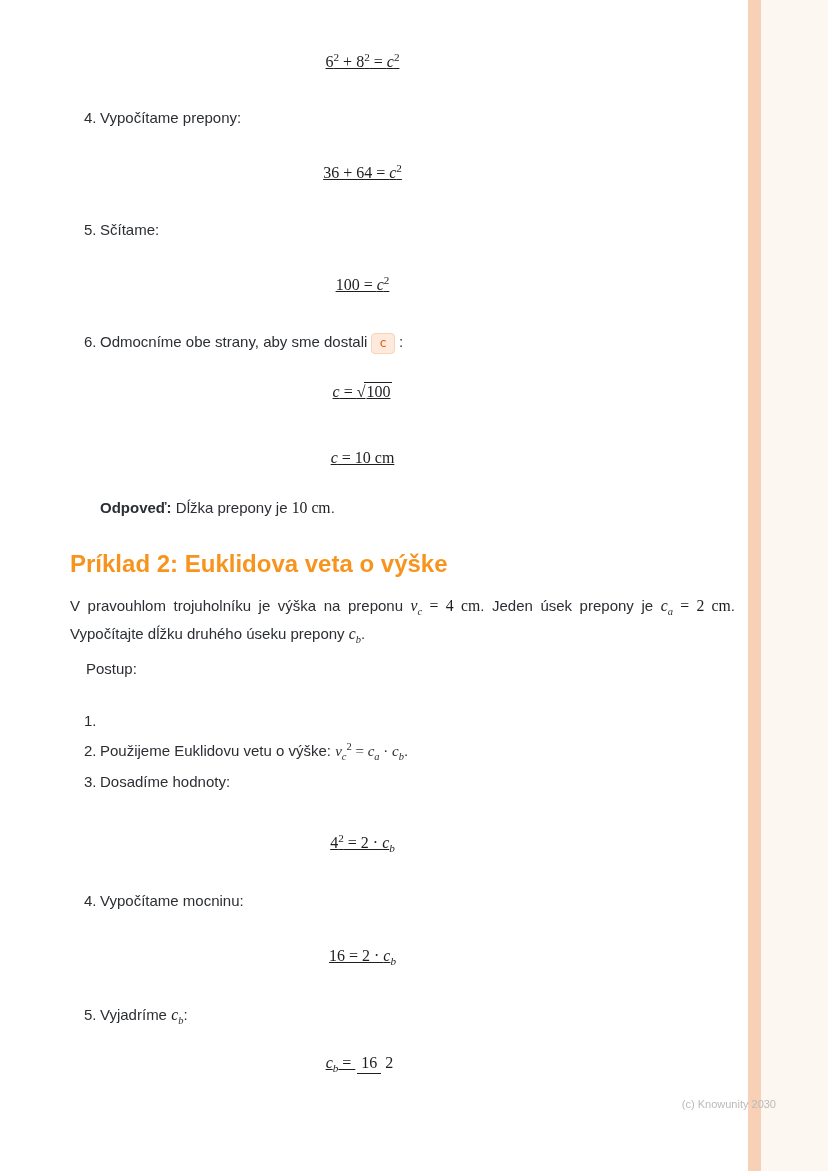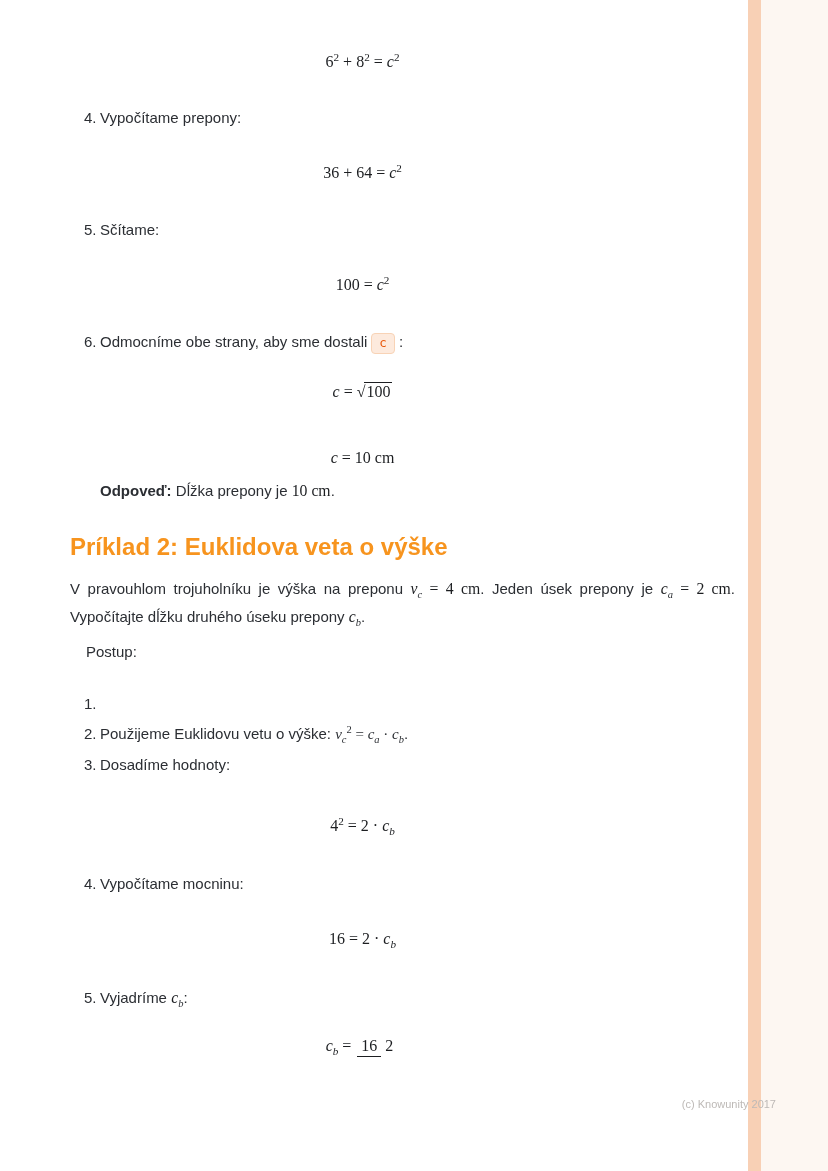--- a/index.html
+++ b/index.html
@@ -16,21 +16,21 @@
   }
   .stripe {
     position:absolute; top:0; right:67px; width:13px; height:100%;
     background:var(--stripe, #f8d0b5); z-index:1;
   }
   .content { position:relative; padding:52px 0 0 70px; width:735px; z-index:0; }
 
   .formula {
     width:585px; text-align:center;
     font-family:"Liberation Serif","DejaVu Serif", serif;
-    font-size:16px; line-height:20px; color:var(--math,#1c1e21);
+    font-size:16px; line-height:20px; color:var(--math,#1c1e21);text-decoration:underline;
   }
   .step { display:flex; margin-left:14px; font-size:15px; line-height:19px; }
   .marker { min-width:16px; }
   .step-text { }
 
   .answer { margin-left:30px; font-size:15px; line-height:19px; }
 
   h2.heading {
     color:var(--accent, #f7941e);
     font-size:24px; line-height:28px; font-weight:700;
@@ -75,21 +75,21 @@
   .frac .num { border-bottom:1.2px solid var(--math,#1c1e21); padding:0 4px; }
   .frac .den { padding:0 4px; }
 
   .footer {
     position:absolute; top:1098px; right:52px; z-index:2;
     font-size:11px; color:var(--footer_text,#bdb9b6);
   }
 
   
   .mt0{margin-top:0}.mt11{margin-top:11px}.mt14{margin-top:14px}.mt28{margin-top:28px}
-  .mt29{margin-top:29px}.mt31{margin-top:13px}.mt33{margin-top:33px}.mt36{margin-top:36px}
+  .mt29{margin-top:29px}.mt31{margin-top:30px}.mt33{margin-top:33px}.mt36{margin-top:36px}
   .mt37{margin-top:37px}.mt38{margin-top:38px}.mt39{margin-top:39px}.mt42{margin-top:42px}
   .mt46{margin-top:46px}
 </style>
 </head>
 <body>
 
 <div class="page">
   <div class="edge"></div>
   <div class="stripe"></div>
 
@@ -156,14 +156,14 @@
       <span class="step-text"><span class="tk-t">Vyjadríme </span><span class="tk-i">c</span><sub class="tk-sub">b</sub><span class="tk-t">:</span></span>
     </div>
 
     <div class="formula mt29"><span class="tk-i">c</span><sub class="tk-sub">b</sub><span class="tk-m"> = </span><span class="frac">
           <span class="num">16</span>
           <span class="den">2</span>
         </span></div>
 
   </div>
 
-  <div class="footer">(c) Knowunity 2017</div>
+  <div class="footer">(c) Knowunity 2030</div>
 </div>
 
 </body></html>

